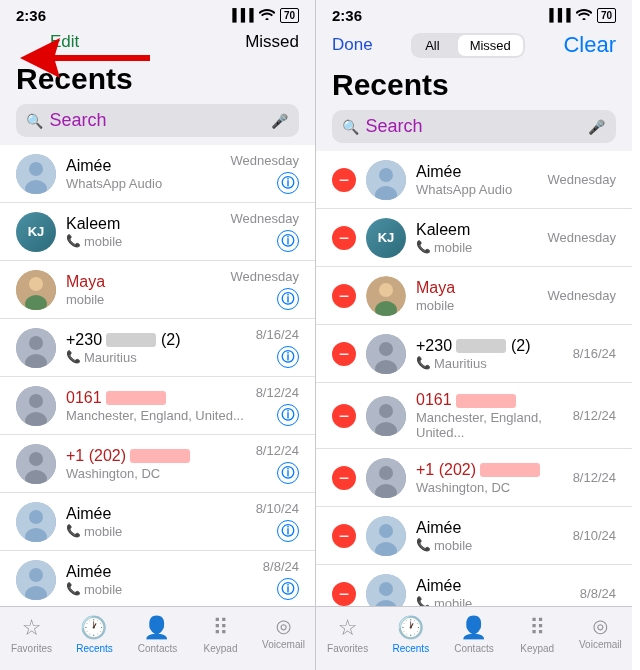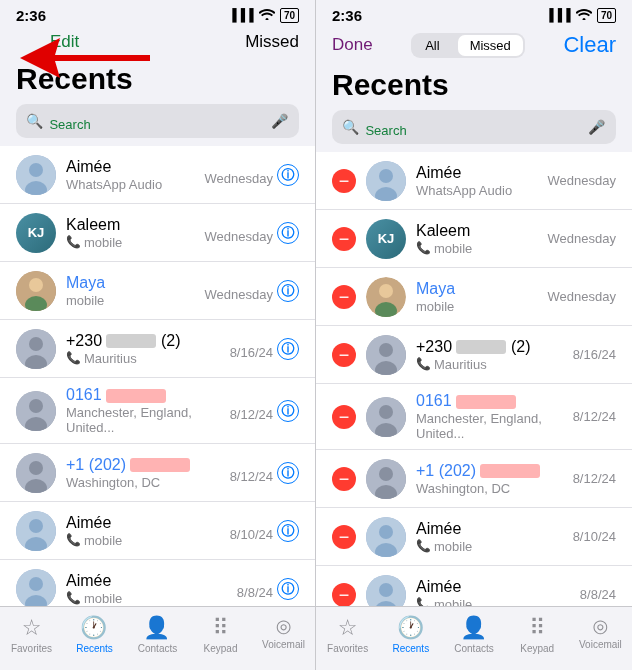--- a/index.html
+++ b/index.html
@@ -93,24 +93,23 @@
       display: flex;
       align-items: center;
       padding: 6px 10px;
       gap: 6px;
     }
     .search-icon-svg {
       color: #8e8e93;
       font-size: 14px;
     }
     .search-text {
-      color: #15803d;
-      font-size: 13px;
+      color: #a21caf;
+      font-size: 18px;
       flex: 1;
-      margin-top: 7px;
     }
     .mic-icon {
       color: #8e8e93;
       font-size: 14px;
     }
     
     .contact-list {
       flex: 1;
       overflow-y: auto;
       background: #fff;
@@ -162,33 +161,33 @@
       min-width: 0;
     }
     .contact-name {
       font-size: 16px;
       font-weight: 400;
       color: #000;
       white-space: nowrap;
       overflow: hidden;
       text-overflow: ellipsis;
     }
-    .contact-name.red { color: #3b82f6; }
+    .contact-name.red { color: #b91c1c; }
     .contact-sub {
       font-size: 13px;
       color: #8e8e93;
       display: flex;
       align-items: center;
       gap: 3px;
       margin-top: 1px;
     }
     .contact-sub .phone-icon { font-size: 12px; }
     .contact-right {
       display: flex;
-      flex-direction: row;
+      flex-direction: column;
       align-items: flex-end;
       gap: 4px;
       margin-left: 8px;
     }
     .contact-date {
       font-size: 13px;
       color: #8e8e93;
       white-space: nowrap;
     }
     .info-btn {
@@ -231,21 +230,21 @@
     
     .arrow-overlay {
       position: absolute;
       top: 38px;
       left: 20px;
       z-index: 10;
     }
 
     
     .nav-clear { color: #007aff; font-size: 22px; }
-    .nav-done { color: #701a75; font-size: 17px; }
+    .nav-done { color: #1d4ed8; font-size: 17px; }
     .nav-all-tab { }
 
     .blurred-text {
       display: inline-block;
       background: #ffb3b3;
       border-radius: 3px;
       color: transparent;
       font-size: 13px;
       min-width: 60px;
       height: 14px;

